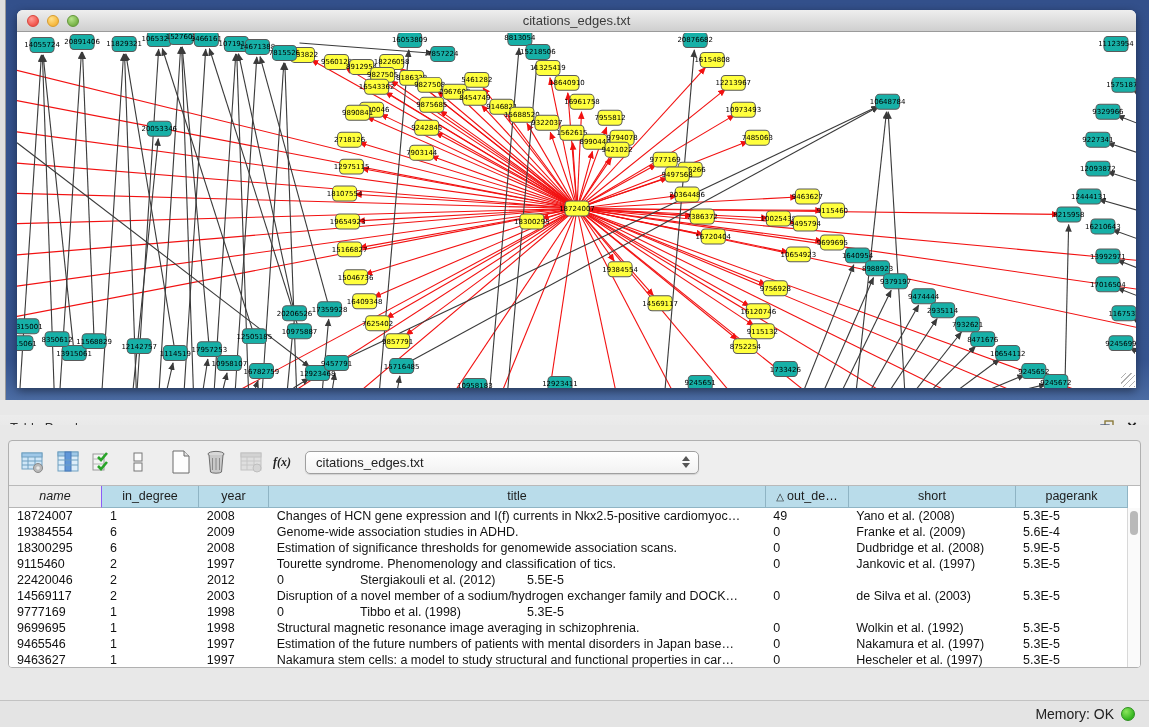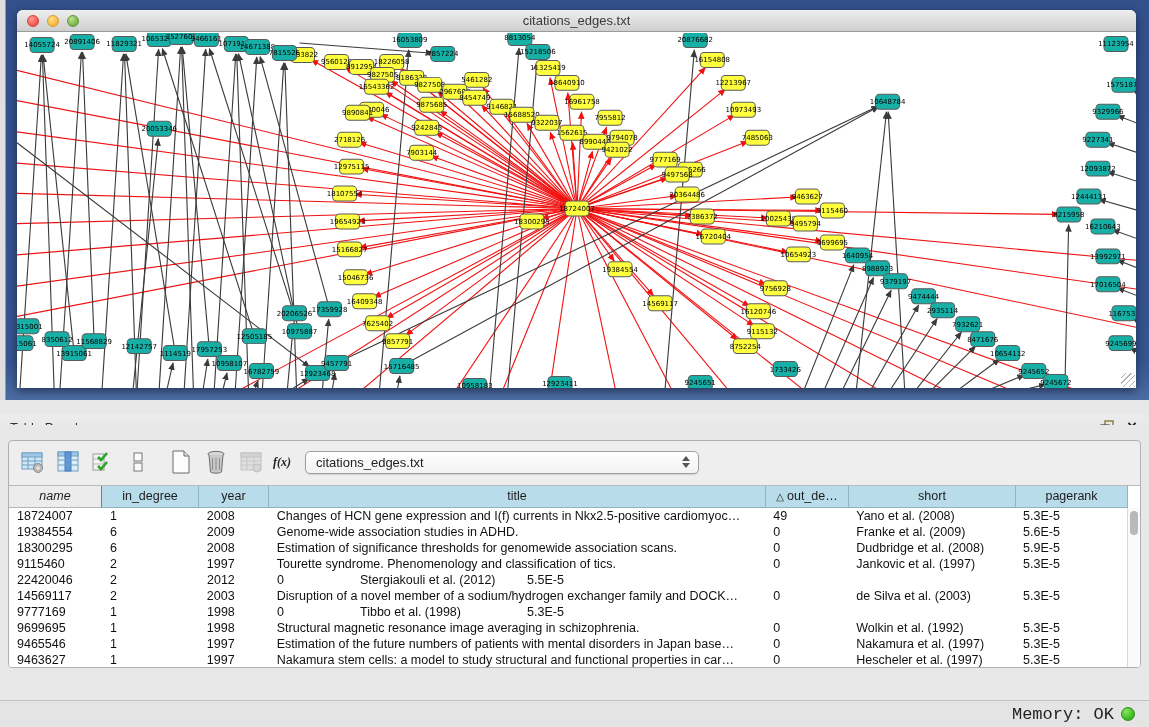--- a/index.html
+++ b/index.html
@@ -76,21 +76,21 @@
   .seg-btn { font-size:13px; color:#2e2e2e; line-height:20px; padding:0 14px;
     border-right:1px solid #b5b5b5; background:linear-gradient(#ffffff,#f3f3f3); }
   .seg-btn:last-child { border-right:none; }
   .seg-btn.sel { background:linear-gradient(#8b8b8b,#707070); color:#efefef;
     box-shadow:inset 0 1px 3px rgba(0,0,0,.35); }
 
   
   .statusbar { position:absolute; left:0; bottom:0; width:1149px; height:27px;
     background:#e4e4e4; border-top:1px solid #c2c2c2;
     display:flex; align-items:center; justify-content:flex-end; padding-right:14px; gap:7px; }
-  .mem-label { font-size:17px; color:#222;font-family:Liberation Mono, monospace; }
+  .mem-label { font-size:14px; color:#222; }
   .mem-dot { width:14px; height:14px; border-radius:50%;
     background:radial-gradient(circle at 35% 30%, #8ae65c, #35b520 70%);
     border:1px solid #2c8f1e; }
 </style>
 </head>
 <body>
 
 <div class="mdi">
   <div class="left-strip"></div>
 
@@ -841,21 +841,21 @@
             <div class="tcell c5">Yano et al. (2008)</div>
             <div class="tcell c6">5.3E-5</div>
           </div>
           <div class="trow">
             <div class="tcell c0">19384554</div>
             <div class="tcell c1">6</div>
             <div class="tcell c2">2009</div>
             <div class="tcell c3">Genome-wide association studies in ADHD.</div>
             <div class="tcell c4">0</div>
             <div class="tcell c5">Franke et al. (2009)</div>
-            <div class="tcell c6">5.6E-5</div>
+            <div class="tcell c6">5.6E-4</div>
           </div>
           <div class="trow">
             <div class="tcell c0">18300295</div>
             <div class="tcell c1">6</div>
             <div class="tcell c2">2008</div>
             <div class="tcell c3">Estimation of significance thresholds for genomewide association scans.</div>
             <div class="tcell c4">0</div>
             <div class="tcell c5">Dudbridge et al. (2008)</div>
             <div class="tcell c6">5.9E-5</div>
           </div>

